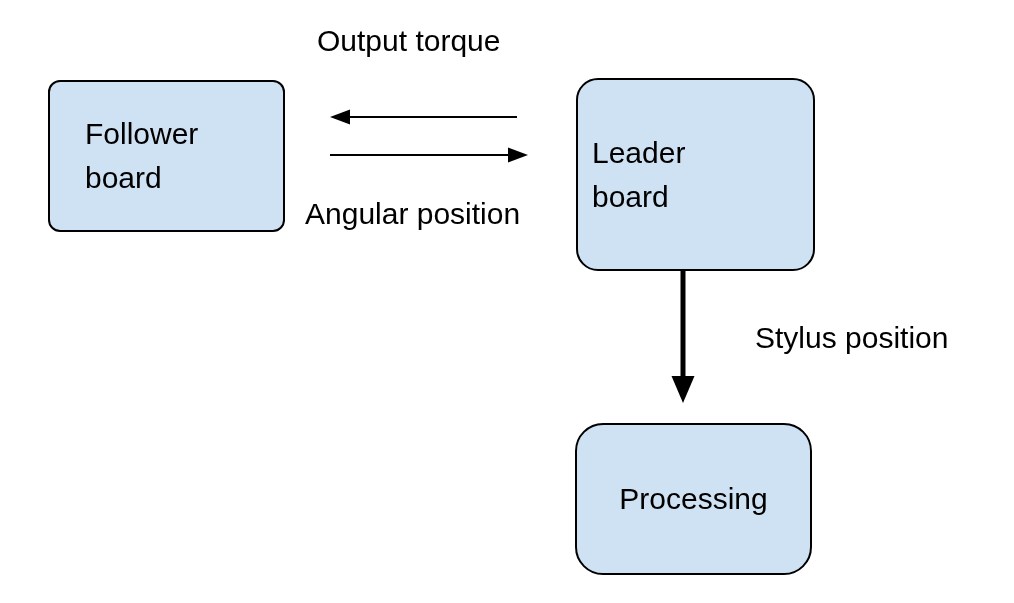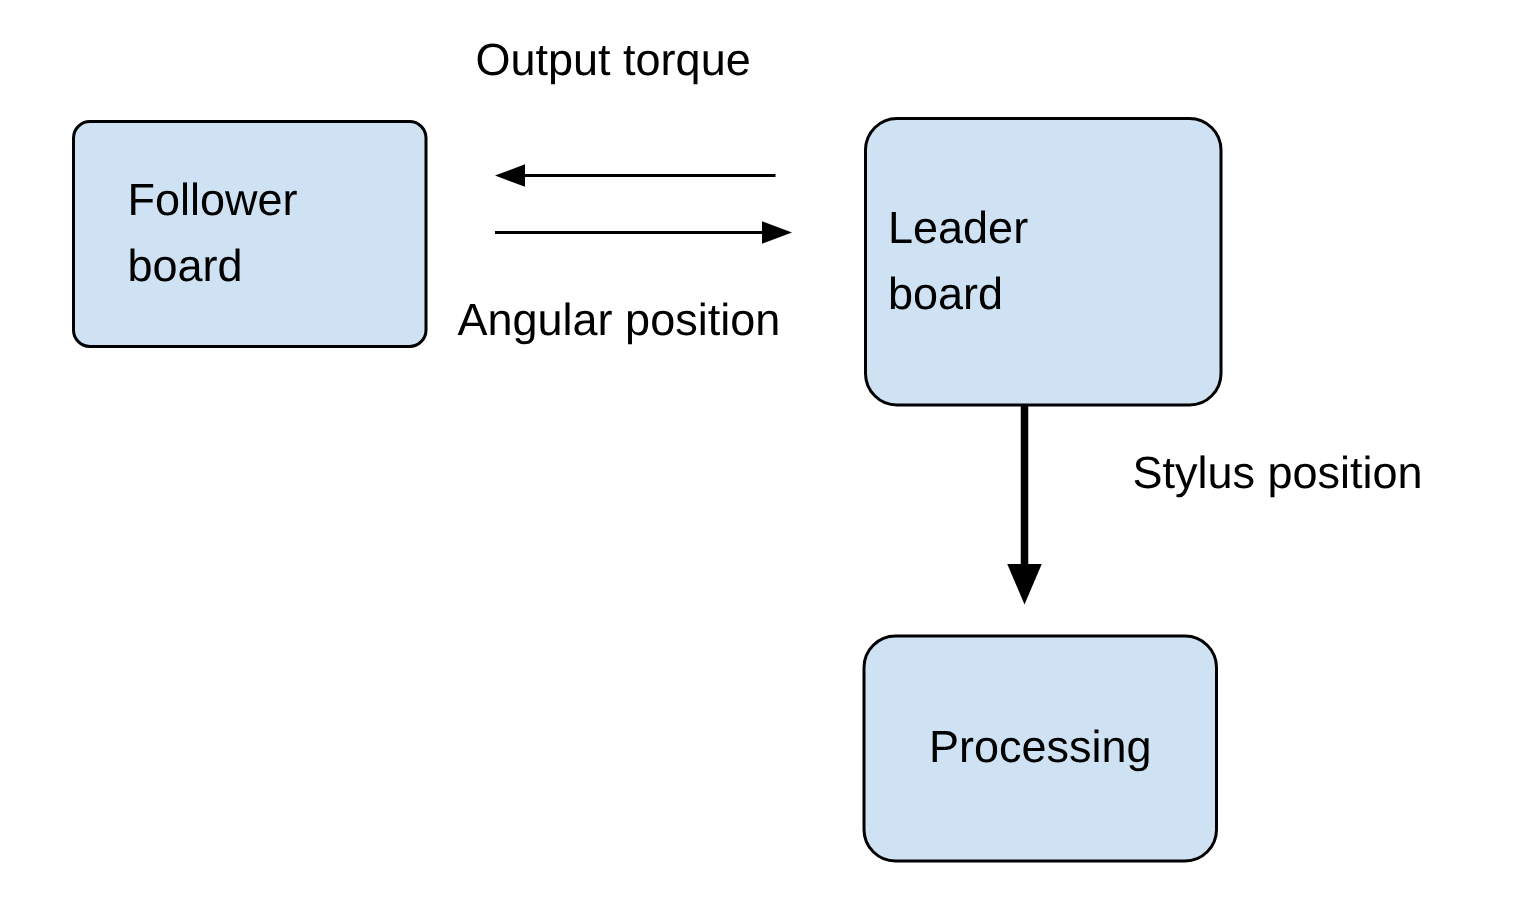--- a/index.html
+++ b/index.html
@@ -49,38 +49,39 @@
     width: 239px;
     height: 193px;
     padding-left: 14px;
   }
   .node-processing {
     left: 575px;
     top: 423px;
     width: 237px;
     height: 152px;
     justify-content: center;
+    border-radius: 28px;
   }
   .edge-label {
     position: absolute;
     font-size: 30px;
     line-height: 36px;
     white-space: nowrap;
   }
   .label-output-torque {
     left: 317px;
     top: 23px;
   }
   .label-angular-position {
     left: 305px;
     top: 196px;
   }
   .label-stylus-position {
     left: 755px;
-    top: 298px;
+    top: 320px;
   }
 </style>
 </head>
 <body>
 
 <div class="canvas">
 
   <svg class="arrows-layer" viewBox="0 0 1014 603" xmlns="http://www.w3.org/2000/svg">
 
     <g>

